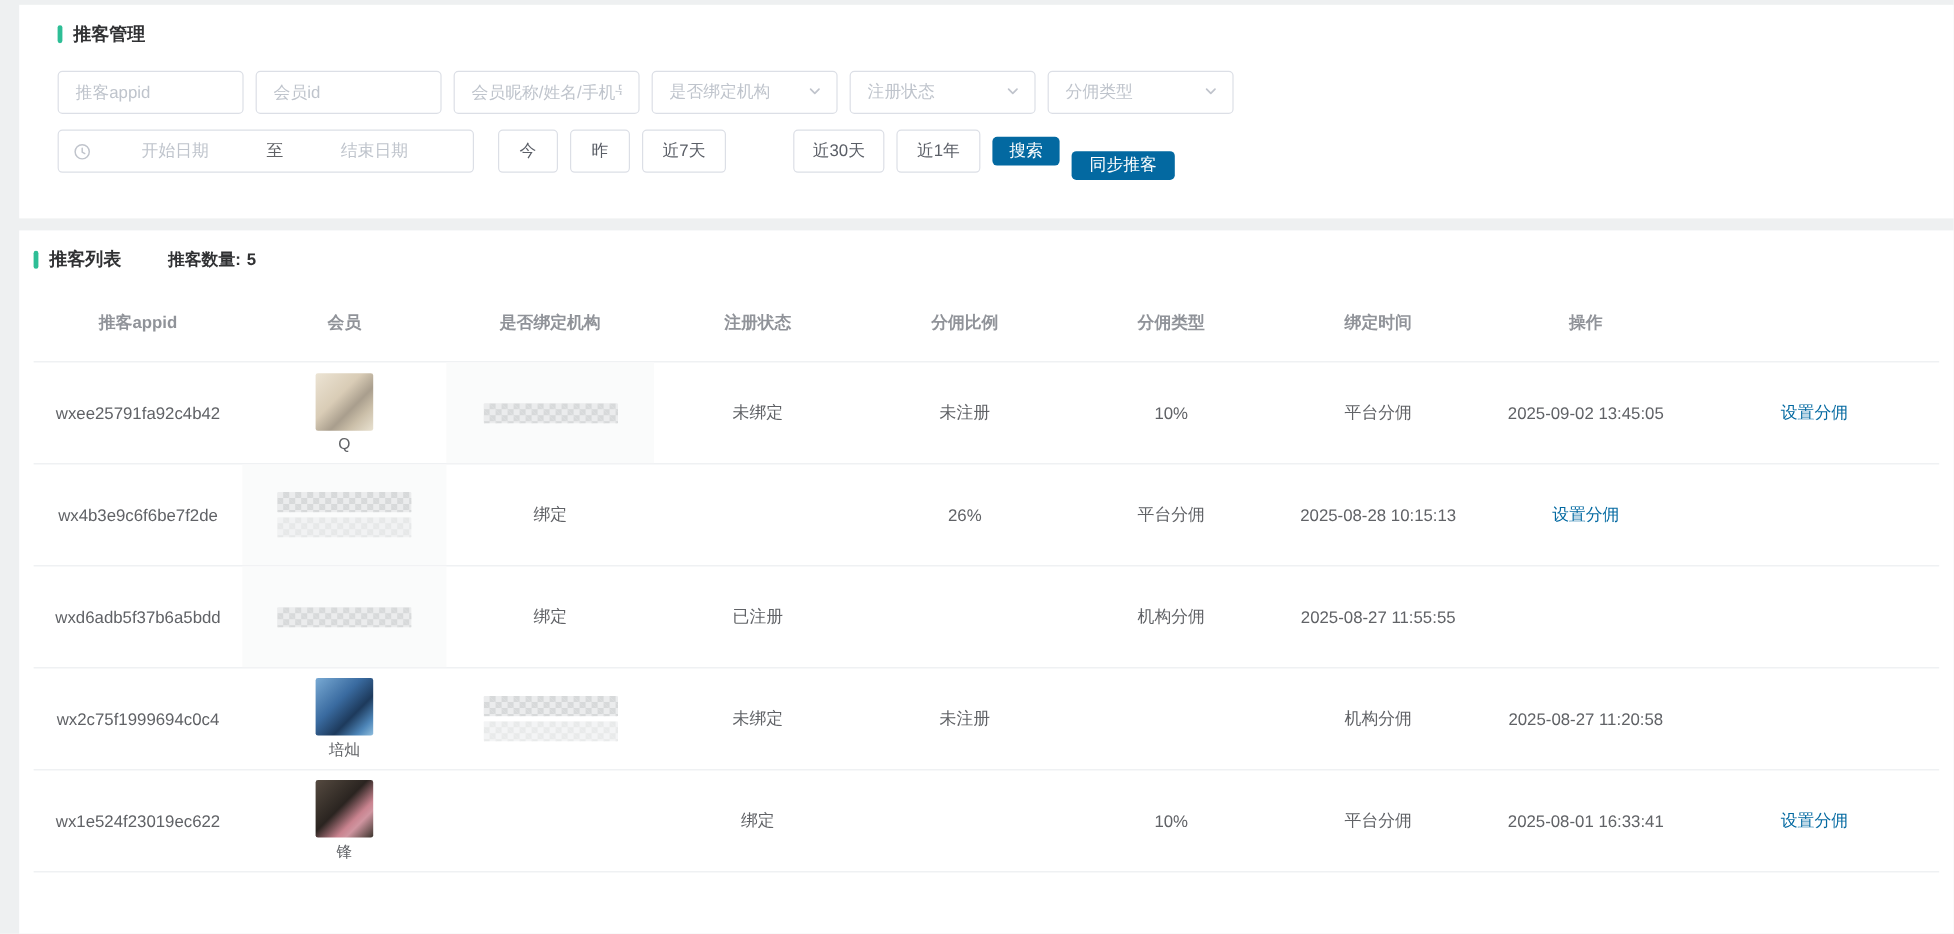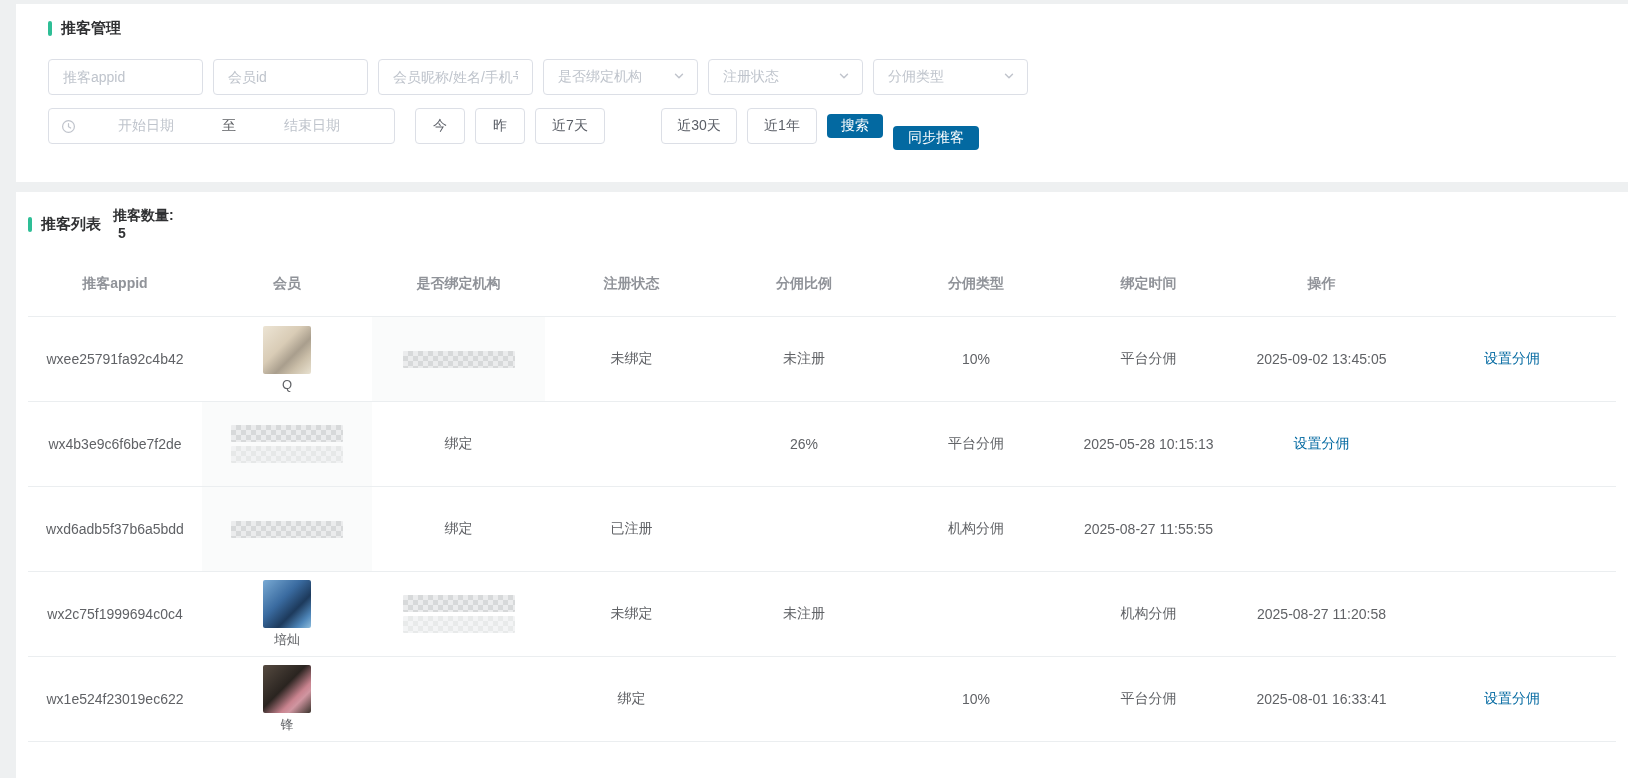--- a/index.html
+++ b/index.html
@@ -10,21 +10,21 @@
     display:flex; flex-direction:column; }
   .card { background:#ffffff; }
   .filter-card { height:178px; padding:0 32px; }
   .card-gap { height:10px; }
   .table-card { flex:1; padding:0 12px; overflow:hidden; }
 
   .card-title { display:flex; align-items:center; padding-top:15px;
     font-size:15px; font-weight:bold; color:#303133; }
   .title-bar { display:inline-block; width:4px; height:15px; border-radius:2px;
     background:#2ebe96; margin-right:9px; }
-  .count-wrap { margin-left:12px; display:flex; font-size:14px; font-weight:bold; color:#303133;flex-direction:column; }
+  .count-wrap { margin-left:39px; display:flex; font-size:14px; font-weight:bold; color:#303133; }
   .count-wrap .num { margin-left:5px; }
 
   .filter-row { display:flex; align-items:center; }
   .filter-row.r1 { margin-top:21px; }
   .filter-row.r2 { margin-top:7px; }
   .f-input, .f-select { width:155px; height:36px; border:1px solid #dcdfe6; border-radius:4px;
     margin-right:10px; background:#fff; font-size:14px; }
   input.f-input { padding:0 14px; color:#606266; outline:none; }
   input.f-input::placeholder { color:#bfc4cc; }
   .f-select { display:flex; align-items:center; justify-content:space-between;
@@ -184,21 +184,21 @@
       <div class="trow tbody">
         <div class="cell">wx4b3e9c6f6be7f2de</div>
         <div class="cell name-cell masked-bg">
           <div class="blur-line"></div>
           <div class="blur-line dim"></div>
         </div>
         <div class="cell">绑定</div>
         <div class="cell"></div>
         <div class="cell">26%</div>
         <div class="cell">平台分佣</div>
-        <div class="cell">2025-05-28 10:15:13</div>
+        <div class="cell">2025-08-28 10:15:13</div>
         <div class="cell"><span class="action-link">设置分佣</span></div>
       </div>
 
       <div class="trow tbody">
         <div class="cell">wxd6adb5f37b6a5bdd</div>
         <div class="cell name-cell masked-bg">
           <div class="blur-line"></div>
         </div>
         <div class="cell">绑定</div>
         <div class="cell">已注册</div>

